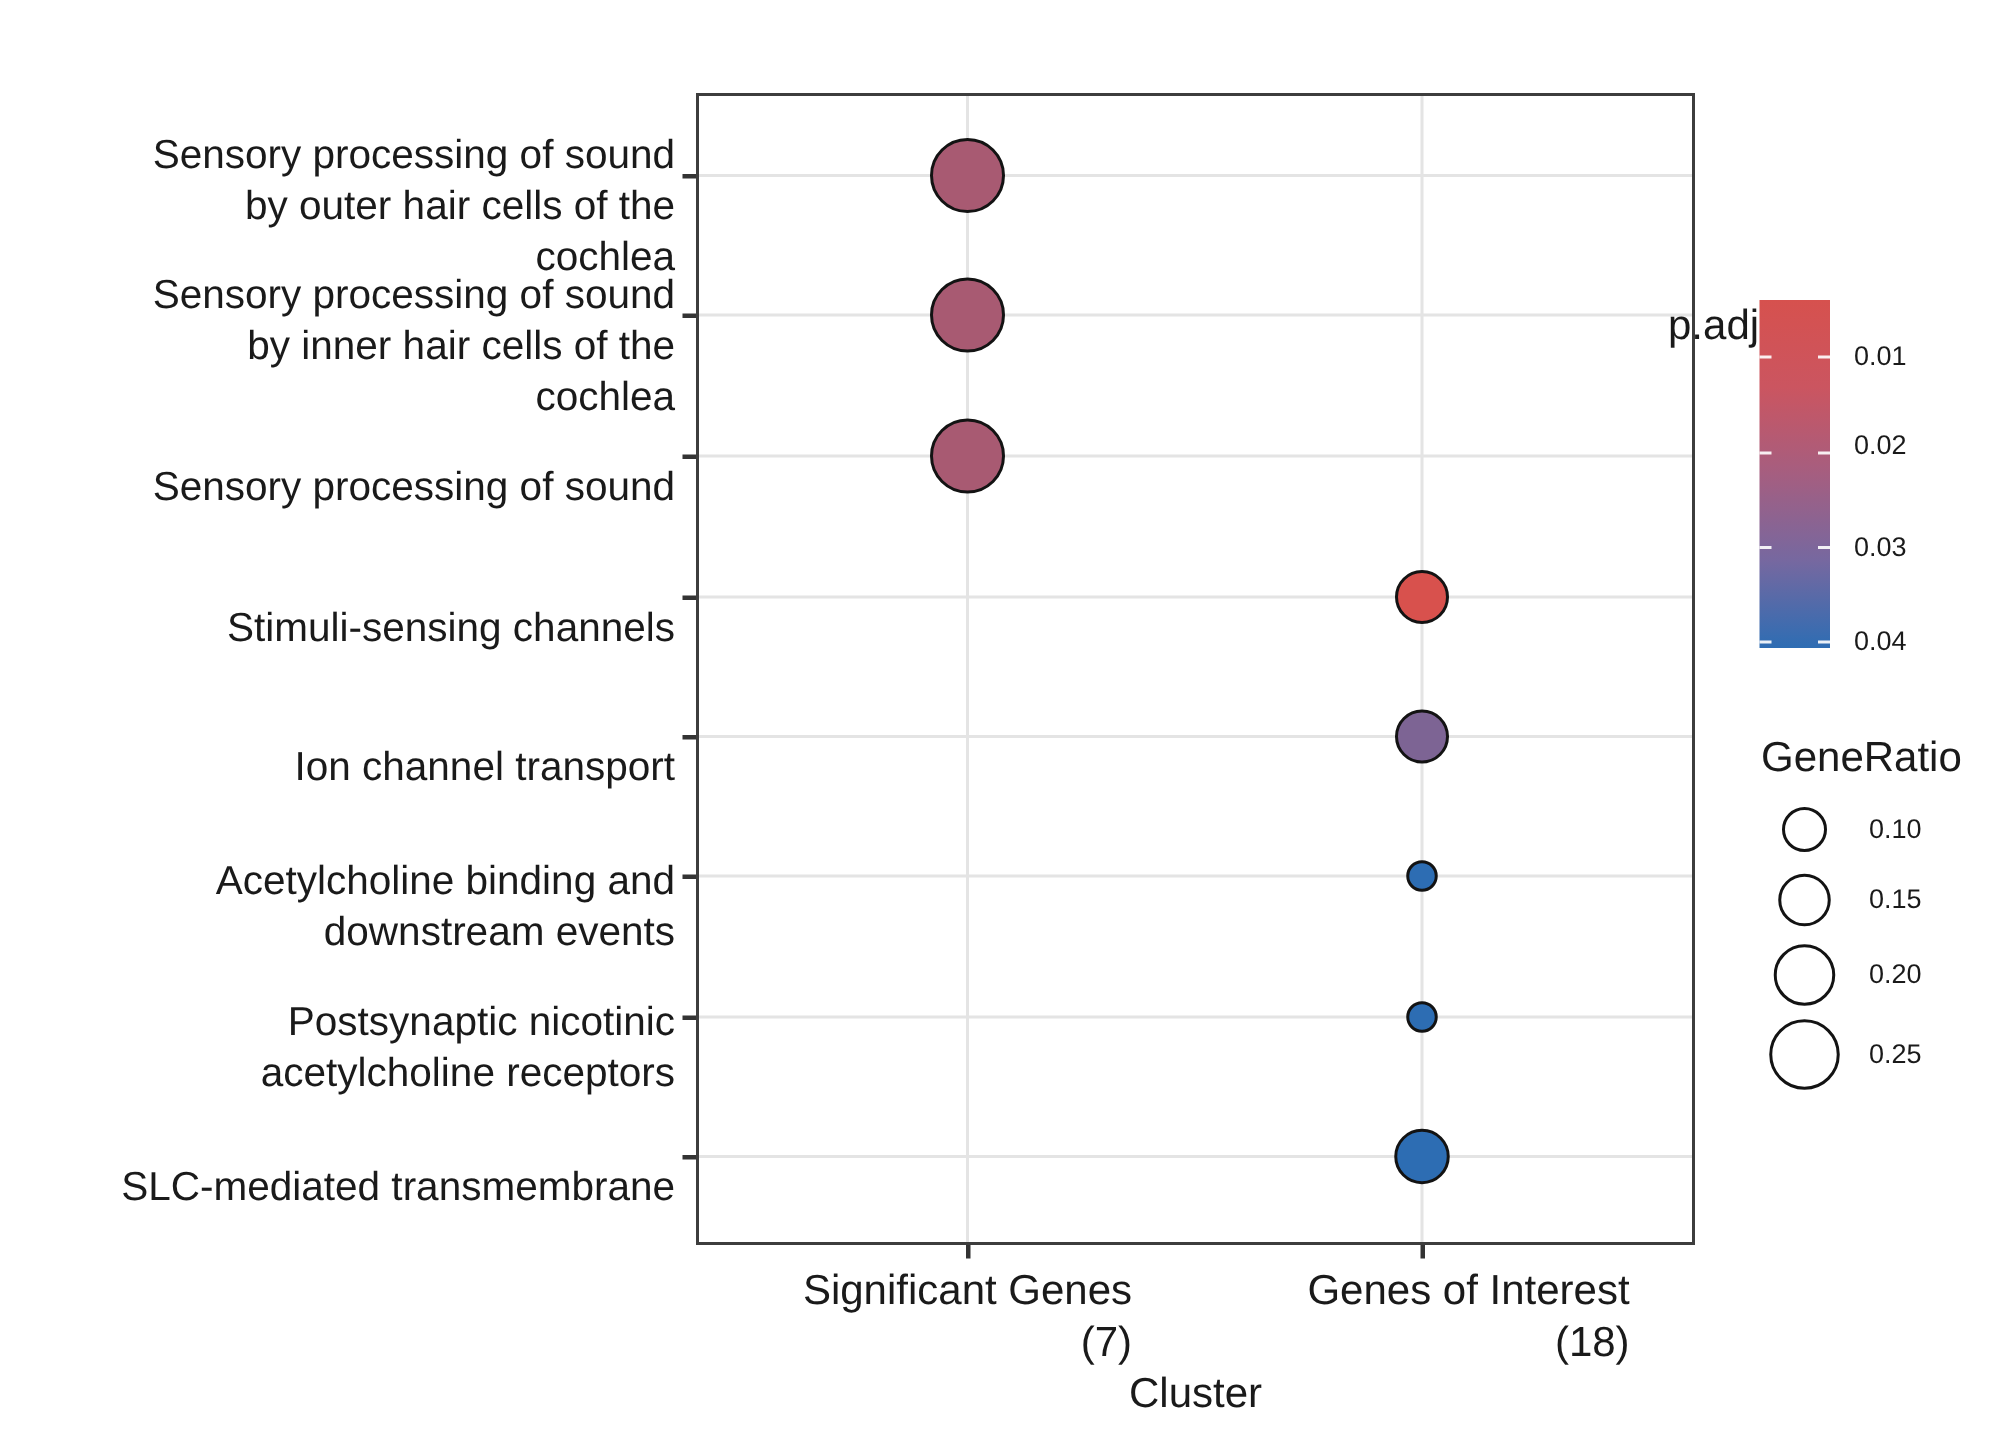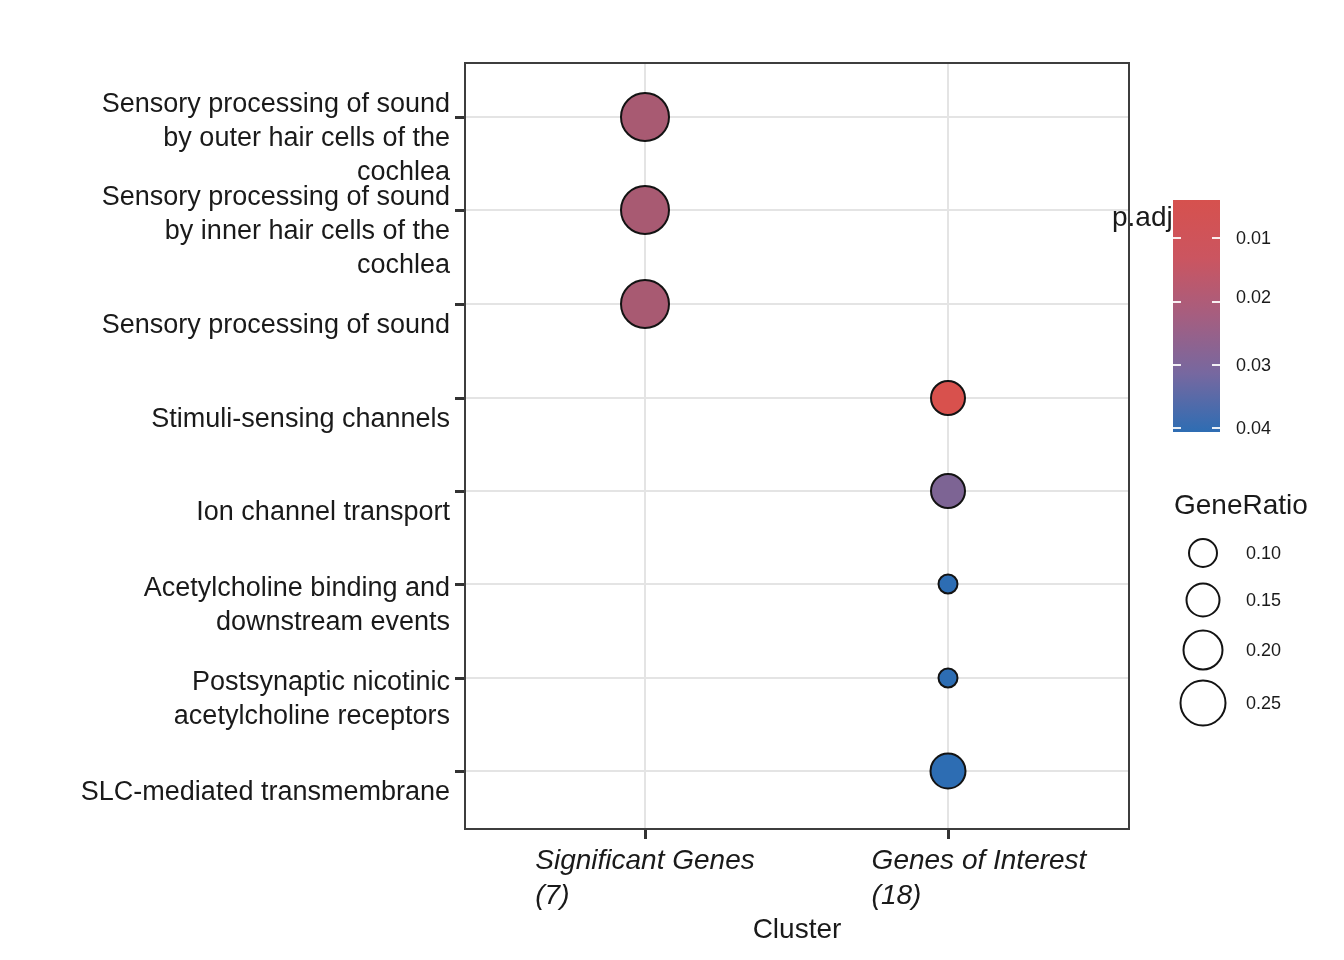--- a/index.html
+++ b/index.html
@@ -32,26 +32,25 @@
     width: 450px;
     text-align: right;
     font-size: 27px;
     line-height: 34px;
     transform: translateY(-50%);
     white-space: nowrap;
     margin-top: 20px;
   }
   .x-label {
     position: absolute;
-    text-align: left;
+    text-align: right;
     font-size: 28px;
     line-height: 35px;
     transform: translateX(-50%);
     white-space: nowrap;
-    font-style: italic;
   }
   .tick-y { position: absolute; width: 9px; height: 2.5px; background: #333333; }
   .tick-x { position: absolute; width: 2.5px; height: 9px; background: #333333; }
   .axis-title {
     position: absolute;
     font-size: 28px;
     transform: translateX(-50%);
     white-space: nowrap;
   }
   .legend-title { position: absolute; font-size: 28px; white-space: nowrap; }

